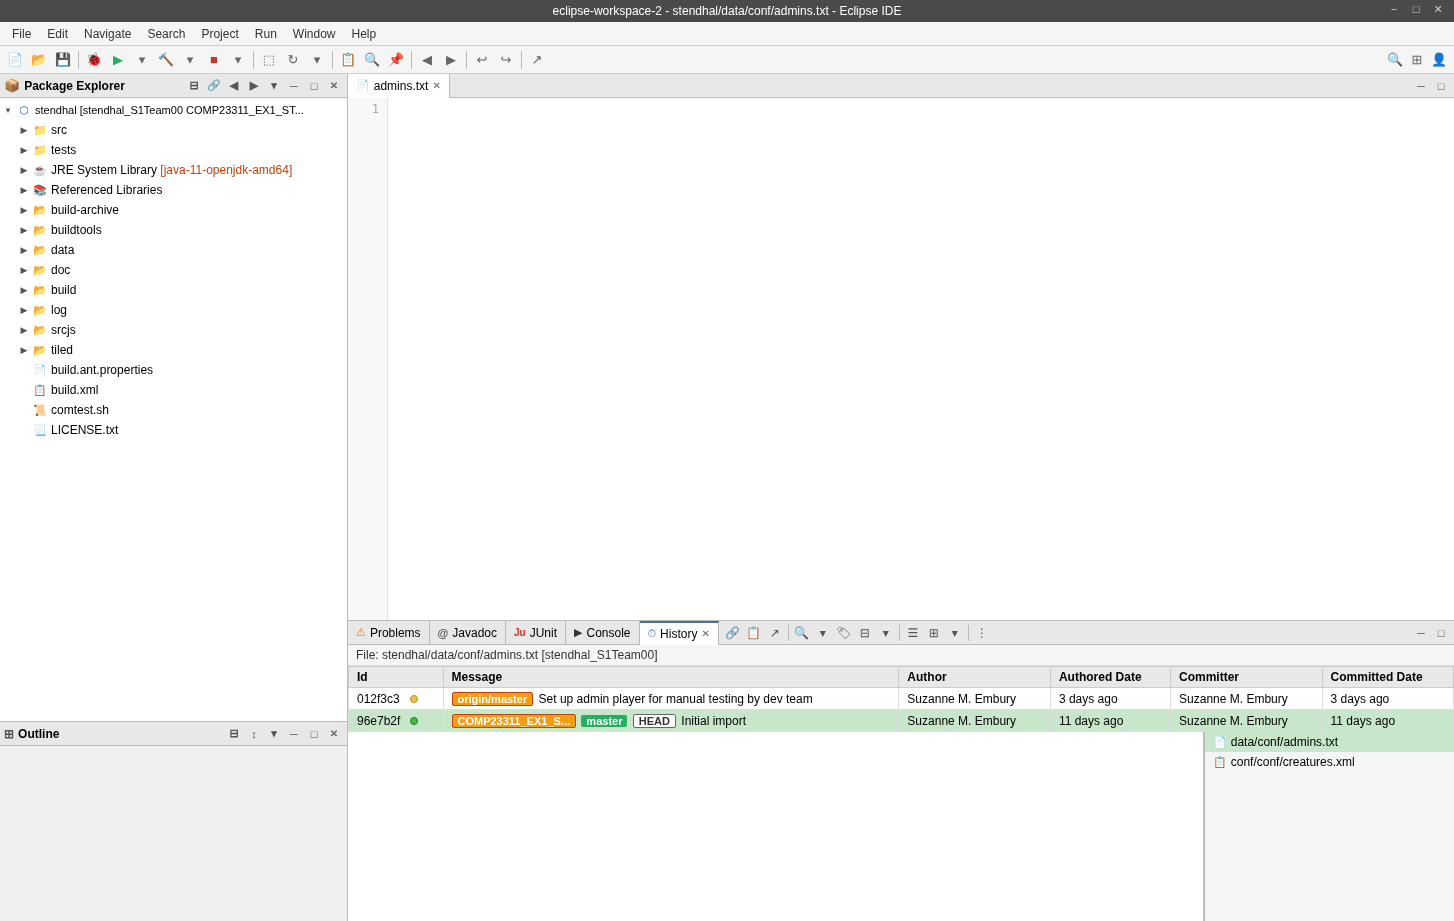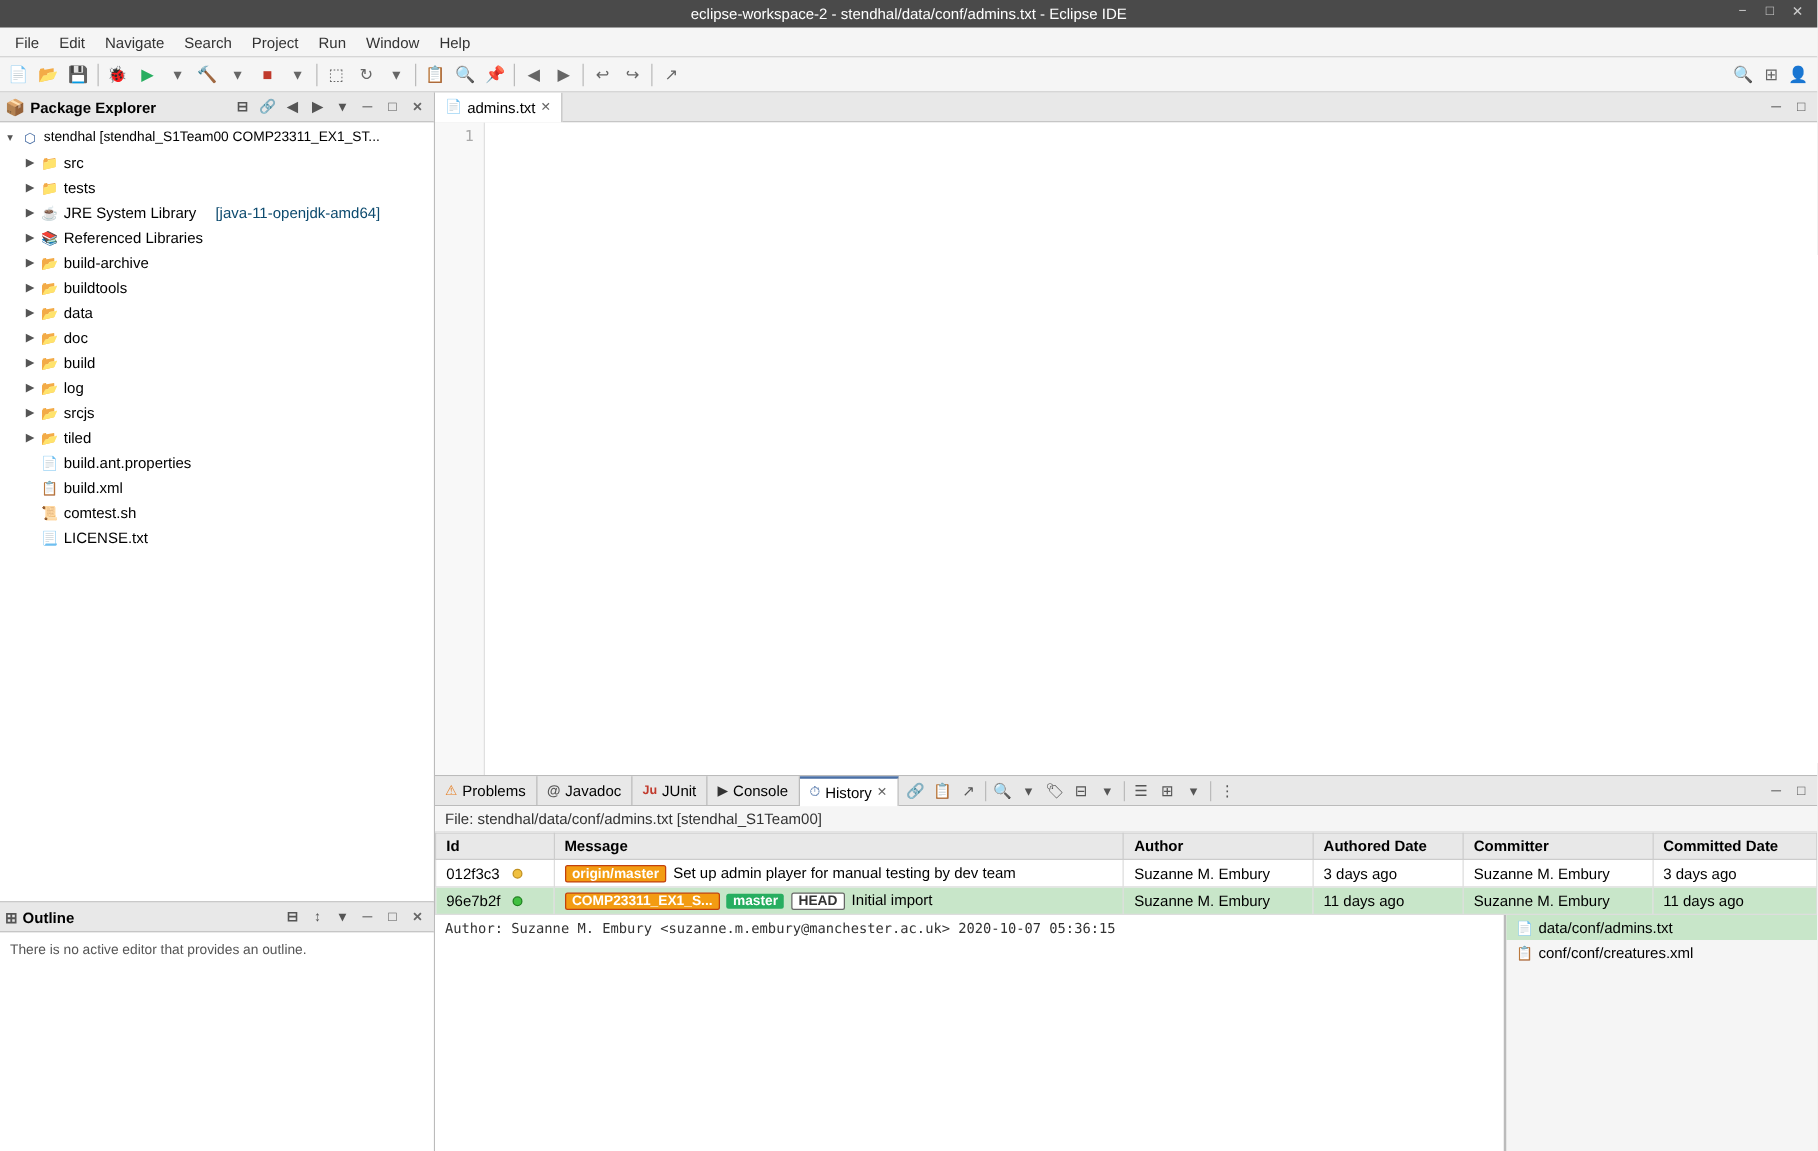--- a/index.html
+++ b/index.html
@@ -497,21 +497,21 @@
         <span class="tree-indent"></span>
         <span class="tree-arrow">▶</span>
         <span class="tree-icon icon-folder-src">📁</span>
         <span class="tree-label">tests</span>
       </div>
 
       <div class="tree-item">
         <span class="tree-indent"></span>
         <span class="tree-arrow">▶</span>
         <span class="tree-icon icon-jar">☕</span>
-        <span class="tree-label">JRE System Library <span style="color:#0c4a6e;margin-left:12px;">[java-11-openjdk-amd64]</span></span>
+        <span class="tree-label">JRE System Library <span style="color:#c2410c;">[java-11-openjdk-amd64]</span></span>
       </div>
 
       <div class="tree-item">
         <span class="tree-indent"></span>
         <span class="tree-arrow">▶</span>
         <span class="tree-icon icon-jar">📚</span>
         <span class="tree-label">Referenced Libraries</span>
       </div>
 
       <div class="tree-item">
@@ -606,23 +606,20 @@
           <span>Outline</span>
         </div>
         <div class="panel-header-icons">
           <span class="panel-icon-btn">⊟</span>
           <span class="panel-icon-btn">↕</span>
           <span class="panel-icon-btn">▾</span>
           <span class="panel-icon-btn">─</span>
           <span class="panel-icon-btn">□</span>
           <span class="panel-icon-btn close-icon">✕</span>
         </div>
-      </div>
-      <div class="outline-body">
-        <span>There is no active editor that provides an outline.</span>
       </div>
     </div>
   </div>
 
   <div class="right-panel">
 
     <div class="editor-area">
       <div class="editor-tab-bar">
         <div class="editor-tab">
           <span style="font-size:11px; color:#777;">📄</span>
@@ -744,21 +741,20 @@
                 <td>11 days ago</td>
                 <td>Suzanne M. Embury</td>
                 <td>11 days ago</td>
               </tr>
             </tbody>
           </table>
         </div>
 
         <div class="bottom-split">
           <div class="commit-details">
-            <div>Author: Suzanne M. Embury &lt;suzanne.m.embury@manchester.ac.uk&gt; 2020-10-07 05:36:15</div>
           </div>
           <div class="file-list-panel">
             <div class="file-list-item selected">
               <span style="font-size:11px; color:#4a6fa5;">📄</span>
               <span>data/conf/admins.txt</span>
             </div>
             <div class="file-list-item">
               <span style="font-size:11px; color:#e67e22;">📋</span>
               <span>conf/conf/creatures.xml</span>
             </div>

